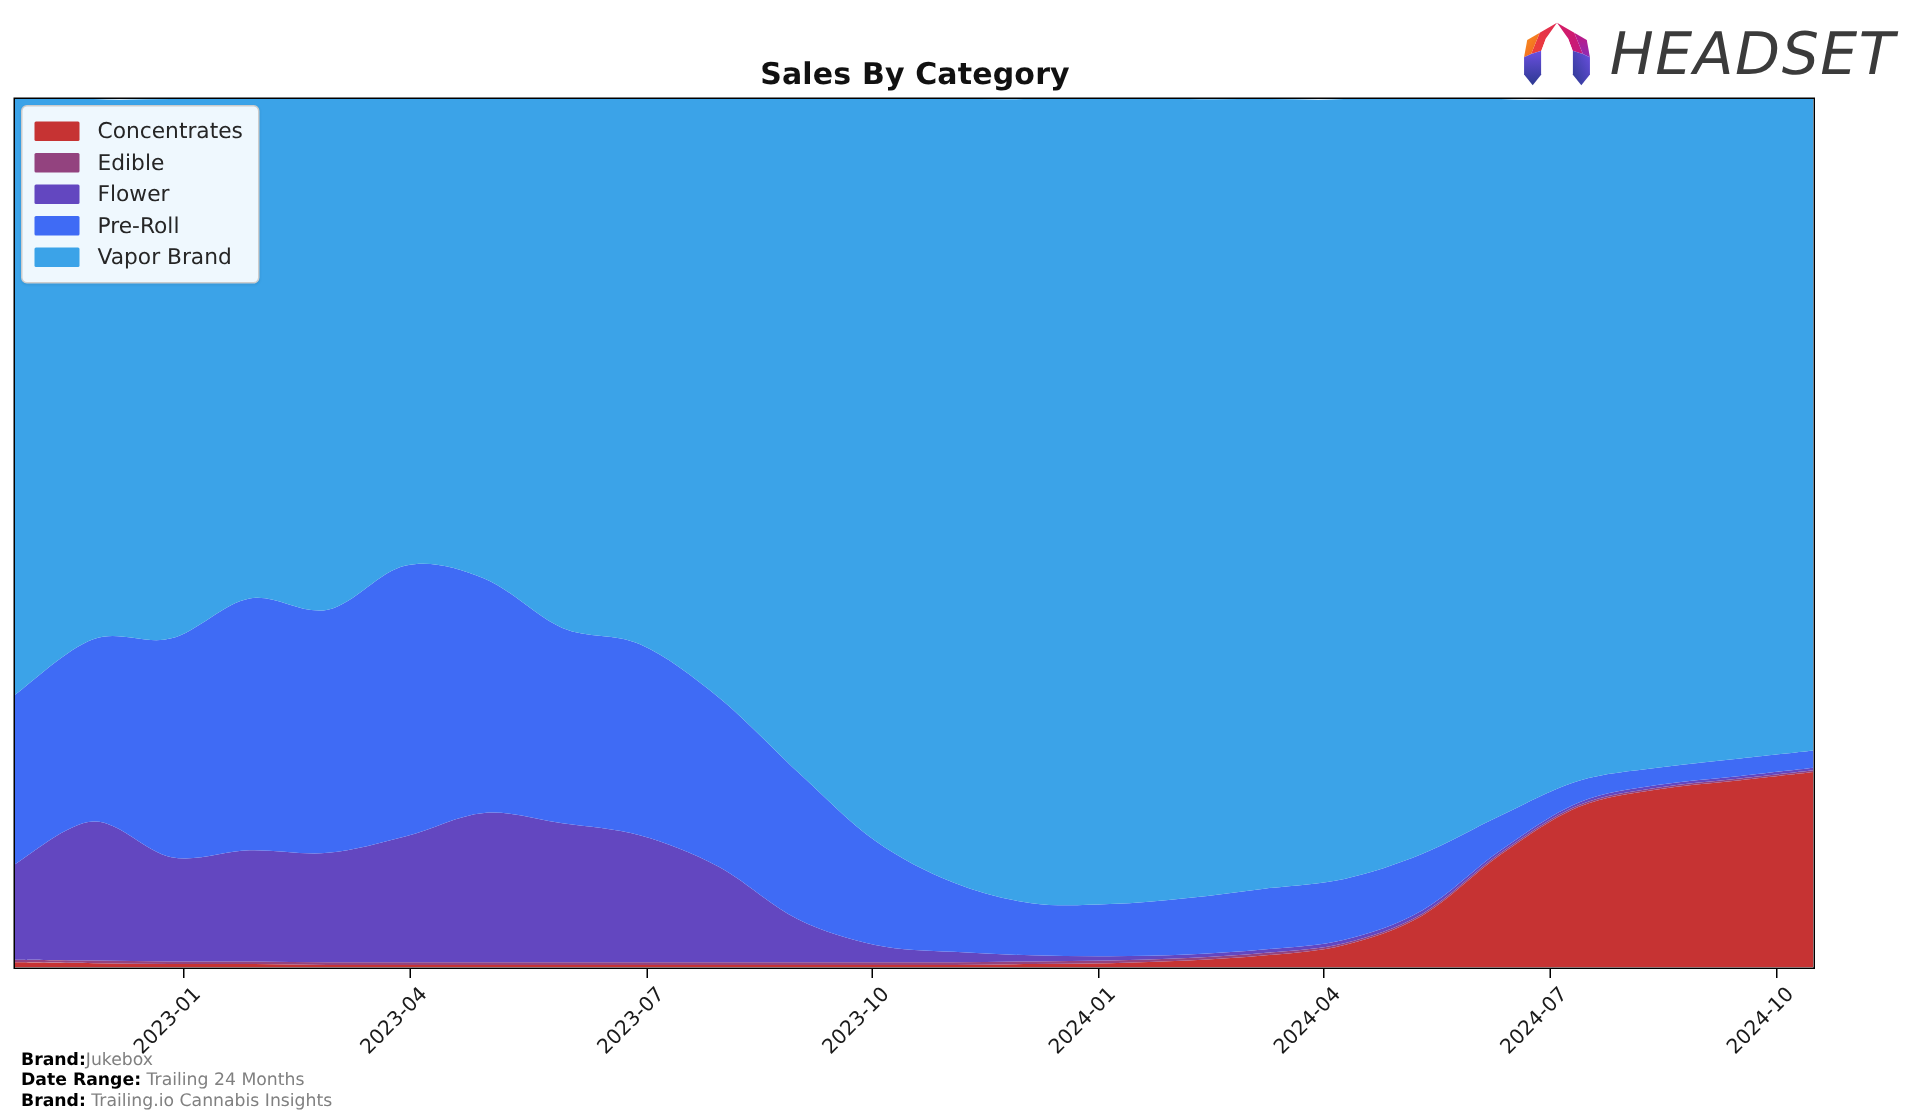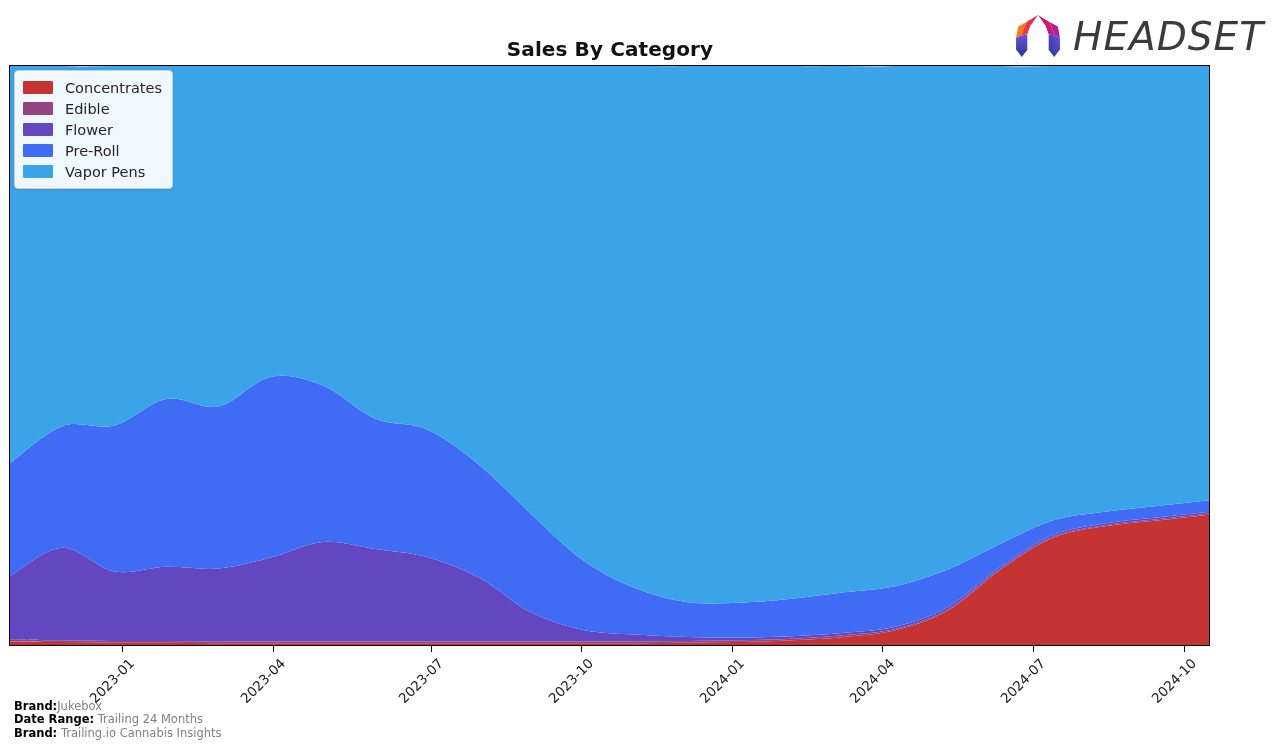--- a/index.html
+++ b/index.html
@@ -201,21 +201,21 @@
     <div class="legend-row">
       <span class="legend-swatch" style="background:#6347c0"></span>
       <span class="legend-label">Flower</span>
     </div>
     <div class="legend-row">
       <span class="legend-swatch" style="background:#3f6bf5"></span>
       <span class="legend-label">Pre-Roll</span>
     </div>
     <div class="legend-row">
       <span class="legend-swatch" style="background:#3ba3e8"></span>
-      <span class="legend-label">Vapor Pens</span>
+      <span class="legend-label">Vapor Brand</span>
     </div>
   </div>
 
   <div id="x-axis">
       <div class="xtick-mark" style="left: 112.947px;"></div>
       <div class="xtick-label" style="left: 116.947px;">2023-01</div>
       <div class="xtick-mark" style="left: 263.542px;"></div>
       <div class="xtick-label" style="left: 267.542px;">2023-04</div>
       <div class="xtick-mark" style="left: 421.668px;"></div>
       <div class="xtick-label" style="left: 425.668px;">2023-07</div>

